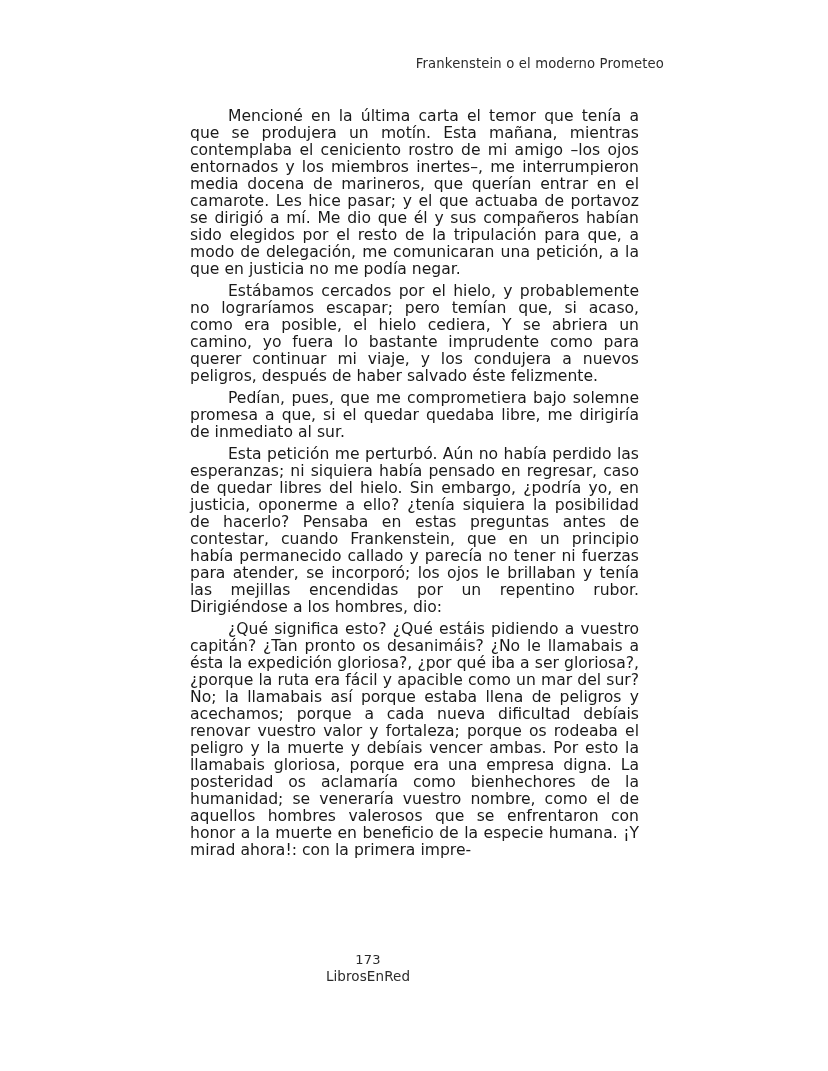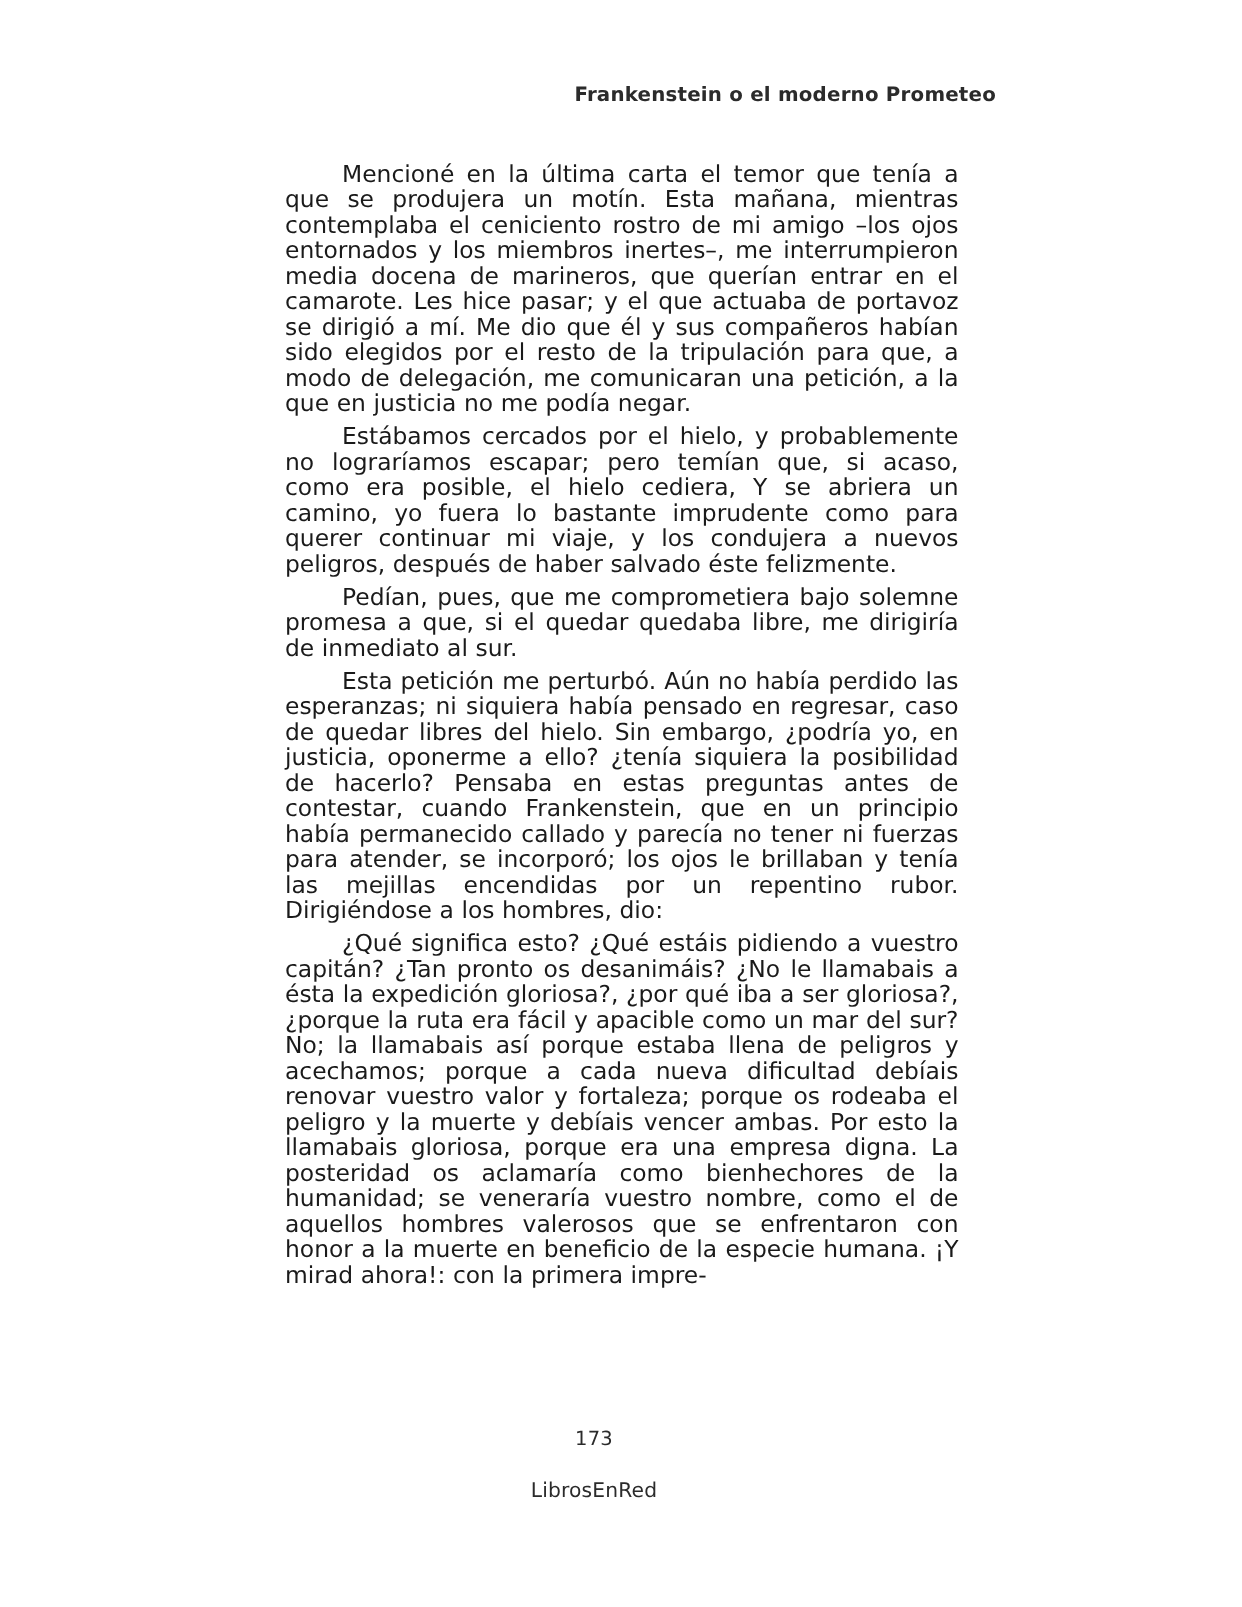--- a/index.html
+++ b/index.html
@@ -21,21 +21,20 @@
   .running-head {
     position: absolute;
     left: 164px;
     top: 56px;
     width: 500px;
     text-align: right;
     font-size: 13.2px;
     color: #2b2b2b;
     letter-spacing: 0.15px;
     white-space: nowrap;
-    font-weight: bold;
   }
   .textblock {
     position: absolute;
     left: 190px;
     top: 108px;
     width: 449px;
   }
   .para {
     margin: 0 0 5px 0;
     text-align: justify;
@@ -50,30 +49,28 @@
   }
   .para:last-child {
     margin-bottom: 0;
   }
   .footer {
     position: absolute;
     left: 0;
     top: 952px;
     width: 736px;
     text-align: center;
-    padding-left: 28px;
   }
   .folio {
     font-size: 13px;
     color: #2b2b2b;
     line-height: 16px;
     letter-spacing: 0.2px;
   }
   .imprint {
-    margin-top: 18px;
     font-size: 13.5px;
     color: #2b2b2b;
     line-height: 16px;
     letter-spacing: 0.1px;
   }
 </style>
 </head>
 <body>
 
 <div class="page">

